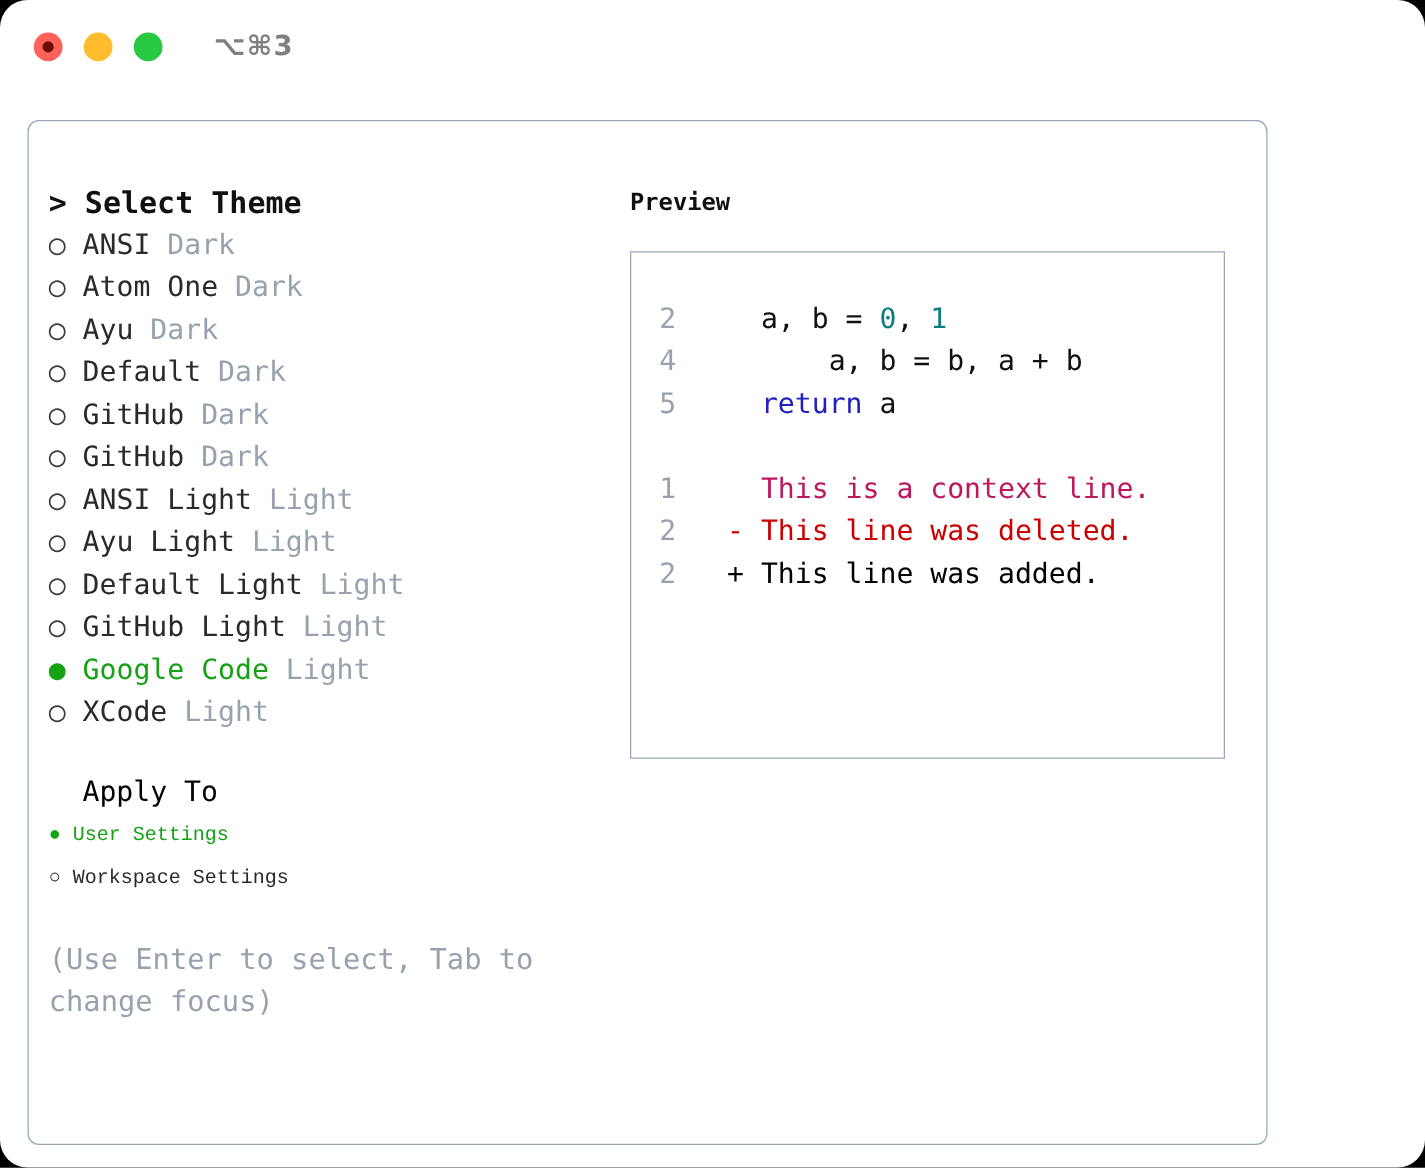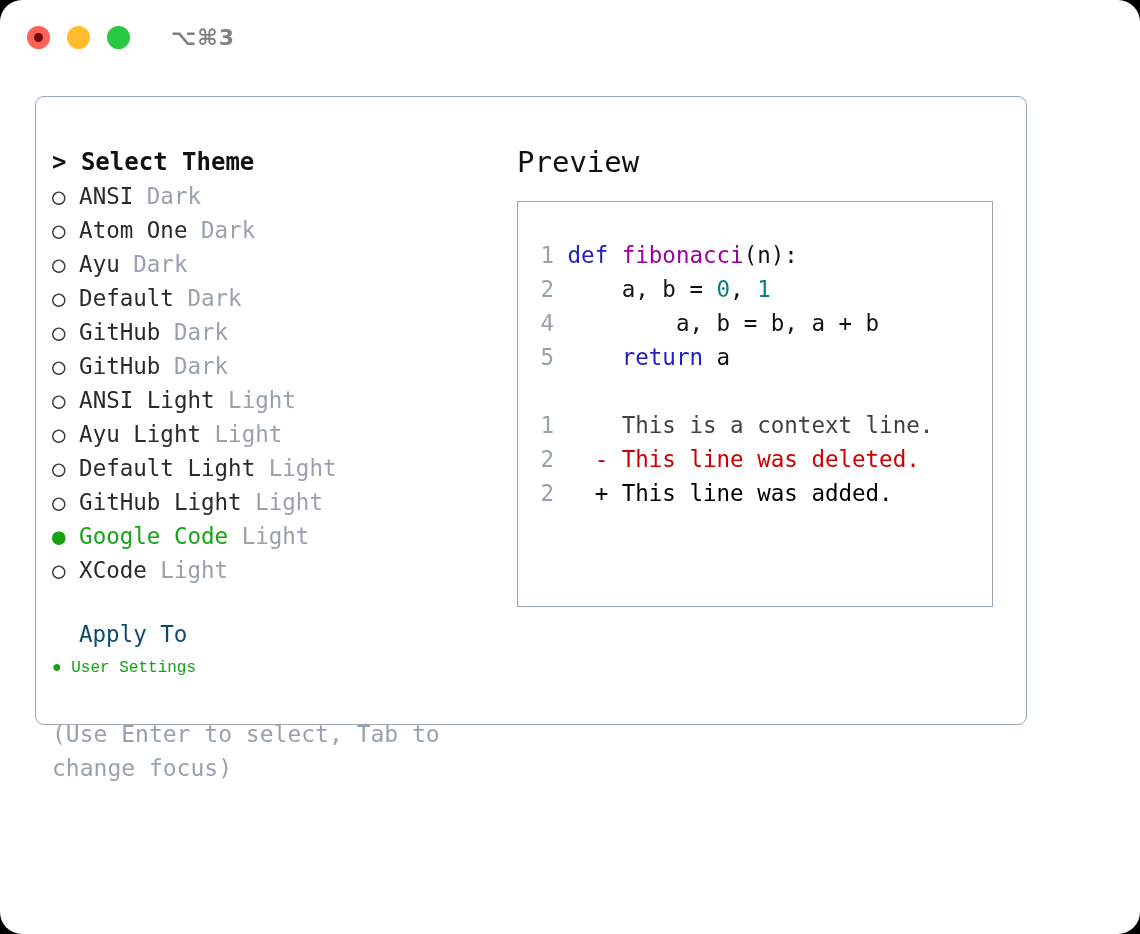--- a/index.html
+++ b/index.html
@@ -56,24 +56,24 @@
     font-size: 22px;
     font-weight: 700;
     color: #808080;
     letter-spacing: 1px;
     white-space: pre;
   }
 
   
   #panel {
     position: absolute;
-    left: 35px;
+    left: 22px;
     top: 96px;
     width: 992px;
-    height: 629px;
+    height: 820px;
     border: 1.6px solid #9aa7b6;
     border-radius: 9px;
     background: #ffffff;
     box-sizing: border-box;
   }
 
   
   #left-col {
     position: absolute;
     left: 16px;
@@ -99,21 +99,21 @@
   .theme-row.selected .bullet { color: #15a315; }
   .theme-row.selected .name { color: #15a315; margin-top: 48px; }
   .theme-row .variant { color: #97a2ae; }
 
   .section-gap { height: 30px; }
 
   .apply-title {
     font-family: "DejaVu Sans Mono", monospace;
     font-size: 22.5px;
     line-height: 34px;
-    color: #0c4a6e;
+    color: #000000;
     white-space: pre;
     padding-left: 27px;
   }
   .apply-row {
     font-family: Liberation Mono, monospace;
     font-size: 16px;
     line-height: 34px;
     color: #2a2a2a;
     white-space: pre;
   }
@@ -132,22 +132,22 @@
 
   
   #right-col {
     position: absolute;
     left: 481px;
     top: 48px;
     width: 490px;
   }
   #preview-title {
     font-family: "DejaVu Sans Mono", monospace;
-    font-size: 29px;
-    font-weight: 400;
+    font-size: 19px;
+    font-weight: 700;
     color: #111111;
     line-height: 34px;
     white-space: pre;
   }
   #preview-box {
     margin-top: 22px;
     width: 476px;
     height: 406px;
     border: 1.6px solid #9aa7b6;
     box-sizing: border-box;
@@ -173,21 +173,21 @@
     text-align: right;
     color: #97a2ae;
   }
   .gap-line { height: 34px; }
 
   .tok-kw   { color: #2020c0; }
   .tok-fn   { color: #9b009b; }
   .tok-num  { color: #0b7d7d; }
   .tok-plain{ color: #111111; }
 
-  .diff-ctx { color: #404040; }
+  .diff-ctx { color: #be185d; }
   .diff-del { color: #cc0000; }
   .diff-add { color: #000000; text-align: right; }
 </style>
 </head>
 <body>
 
 <div id="window">
 
   <div id="titlebar">
     <div class="traffic" id="tl-close"></div>
@@ -214,31 +214,31 @@
           <div class="theme-row"><span class="bullet">○</span><span class="name"> GitHub Light</span><span class="variant"> Light</span></div>
           <div class="theme-row selected"><span class="bullet">●</span><span class="name"> Google Code</span><span class="variant"> Light</span></div>
           <div class="theme-row"><span class="bullet">○</span><span class="name"> XCode</span><span class="variant"> Light</span></div>
         </div>
 
       <div class="section-gap"></div>
 
       <div class="apply-title">Apply To</div>
       <div id="apply-list">
           <div class="apply-row selected"><span class="bullet">●</span><span class="name"> User Settings</span></div>
+          <div class="apply-row"><span class="bullet">○</span><span class="name"> Workspace Settings</span></div>
         </div>
 
       <div id="hint">(Use Enter to select, Tab to change focus)</div>
     </div>
 
     <div id="right-col">
       <div id="preview-title">Preview</div>
       <div id="preview-box">
         <div id="code-area">
           <div id="code-lines">
-              <div class="code-line"><span class="lnum">1</span><span> </span><span class="tok-kw">def </span><span class="tok-fn">fibonacci</span><span class="tok-plain">(n):</span></div>
               <div class="code-line"><span class="lnum">2</span><span> </span><span class="tok-plain">    a, b = </span><span class="tok-num">0</span><span class="tok-plain">, </span><span class="tok-num">1</span></div>
               <div class="code-line"><span class="lnum">4</span><span> </span><span class="tok-plain">        a, b = b, a + b</span></div>
               <div class="code-line"><span class="lnum">5</span><span> </span><span class="tok-plain">    </span><span class="tok-kw">return</span><span class="tok-plain"> a</span></div>
             </div>
           <div class="gap-line"></div>
           <div id="diff-lines">
               <div class="code-line"><span class="lnum">1</span><span class="diff-ctx"><span>     </span><span>This is a context line.</span></span></div>
               <div class="code-line"><span class="lnum">2</span><span class="diff-del"><span>   - </span><span>This line was deleted.</span></span></div>
               <div class="code-line"><span class="lnum">2</span><span class="diff-add"><span>   + </span><span>This line was added.</span></span></div>
             </div>

